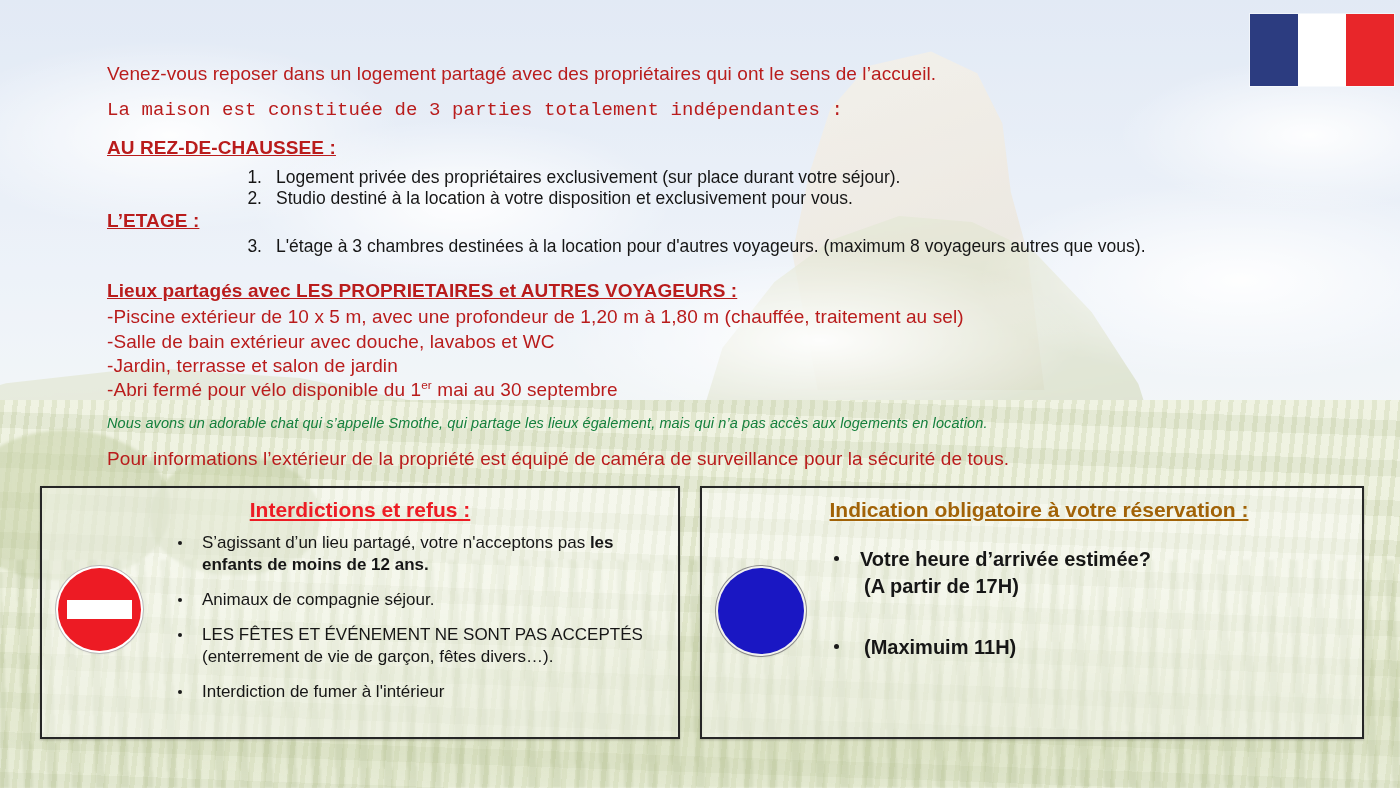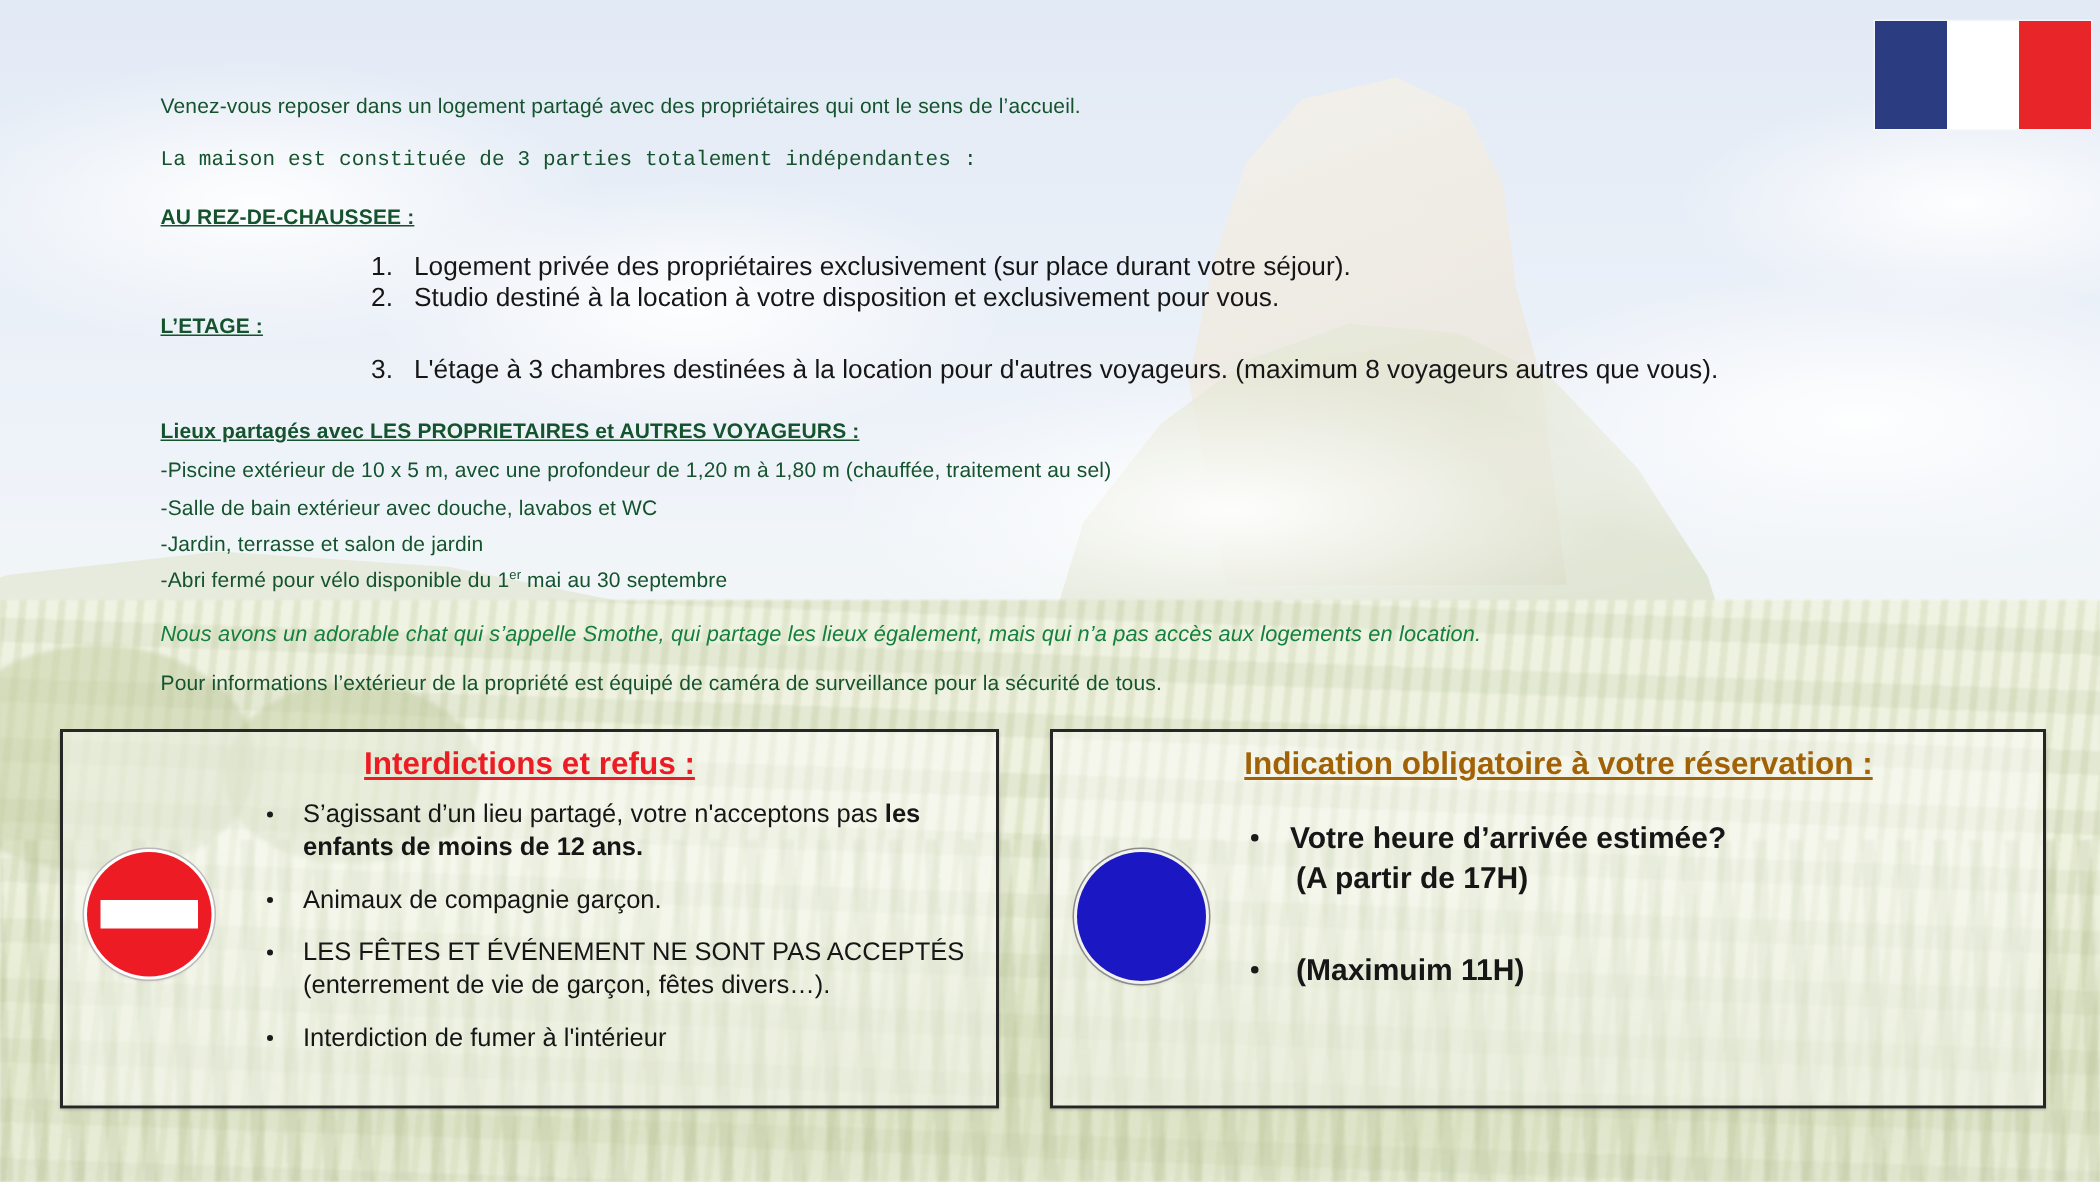--- a/index.html
+++ b/index.html
@@ -83,37 +83,37 @@
   .flag{
     position:absolute;right:6px;top:14px;width:144px;height:72px;display:flex;
     box-shadow:0 0 0 1px rgba(255,255,255,.5);
   }
   .flag span{flex:1;display:block;}
 
   
   .content{position:absolute;left:0;top:0;width:1400px;height:788px;}
   .para{
     position:absolute;left:107px;
-    font-size:14px;color:#14532d;line-height:1.25;letter-spacing:.1px;
+    font-size:19px;color:#b91c1c;line-height:1.25;letter-spacing:.1px;
     white-space:nowrap;
   }
   .hd{font-weight:bold;text-decoration:underline;}
   .nl{position:absolute;font-size:17.5px;color:#161616;white-space:nowrap;}
   .nl .num{position:absolute;left:0;width:34px;text-align:right;}
   .nl .txt{position:absolute;left:48px;}
   .italic{font-style:italic;font-size:14.5px;color:#15803d;}
   sup{font-size:.62em;vertical-align:super;}
 
   
   .box{
     position:absolute;border:2px solid #262626;
     background:rgba(255,255,255,.42);
     box-shadow:0 1px 2px rgba(0,0,0,.22);
   }
-  #box-left{left:40px;top:486px;width:622px;height:249px;}
+  #box-left{left:40px;top:486px;width:622px;height:249px;padding-left:14px;}
   #box-right{left:700px;top:486px;width:660px;height:249px;}
 
   .box-title{
     position:absolute;top:10px;left:0;width:100%;text-align:center;
     font-size:21px;font-weight:bold;text-decoration:underline;white-space:nowrap;
   }
   #box-left .box-title{color:#ed1c24;}
   #box-right .box-title{color:#a16207;padding-left:14px;box-sizing:border-box;}
 
   
@@ -211,21 +211,21 @@
 
   <div class="box" id="box-left">
     <div class="box-title">Interdictions et refus :</div>
 
     <div class="sign-noentry">
         <i></i>
       </div>
 
     <div class="bullets" id="left-bullets">
       <div class="bullet"><span>S’agissant d’un lieu partagé, votre n'acceptons pas </span><span class="b">les enfants de moins de 12 ans.</span></div>
-      <div class="bullet"><span>Animaux de compagnie garçon.</span></div>
+      <div class="bullet"><span>Animaux de compagnie séjour.</span></div>
       <div class="bullet"><span>LES FÊTES ET ÉVÉNEMENT NE SONT PAS ACCEPTÉS (enterrement de vie de garçon, fêtes divers…).</span></div>
       <div class="bullet"><span>Interdiction de fumer à l'intérieur</span></div>
     </div>
   </div>
 
   <div class="box" id="box-right">
     <div class="box-title">Indication obligatoire à votre réservation :</div>
 
     <div class="sign-blue"></div>
 

